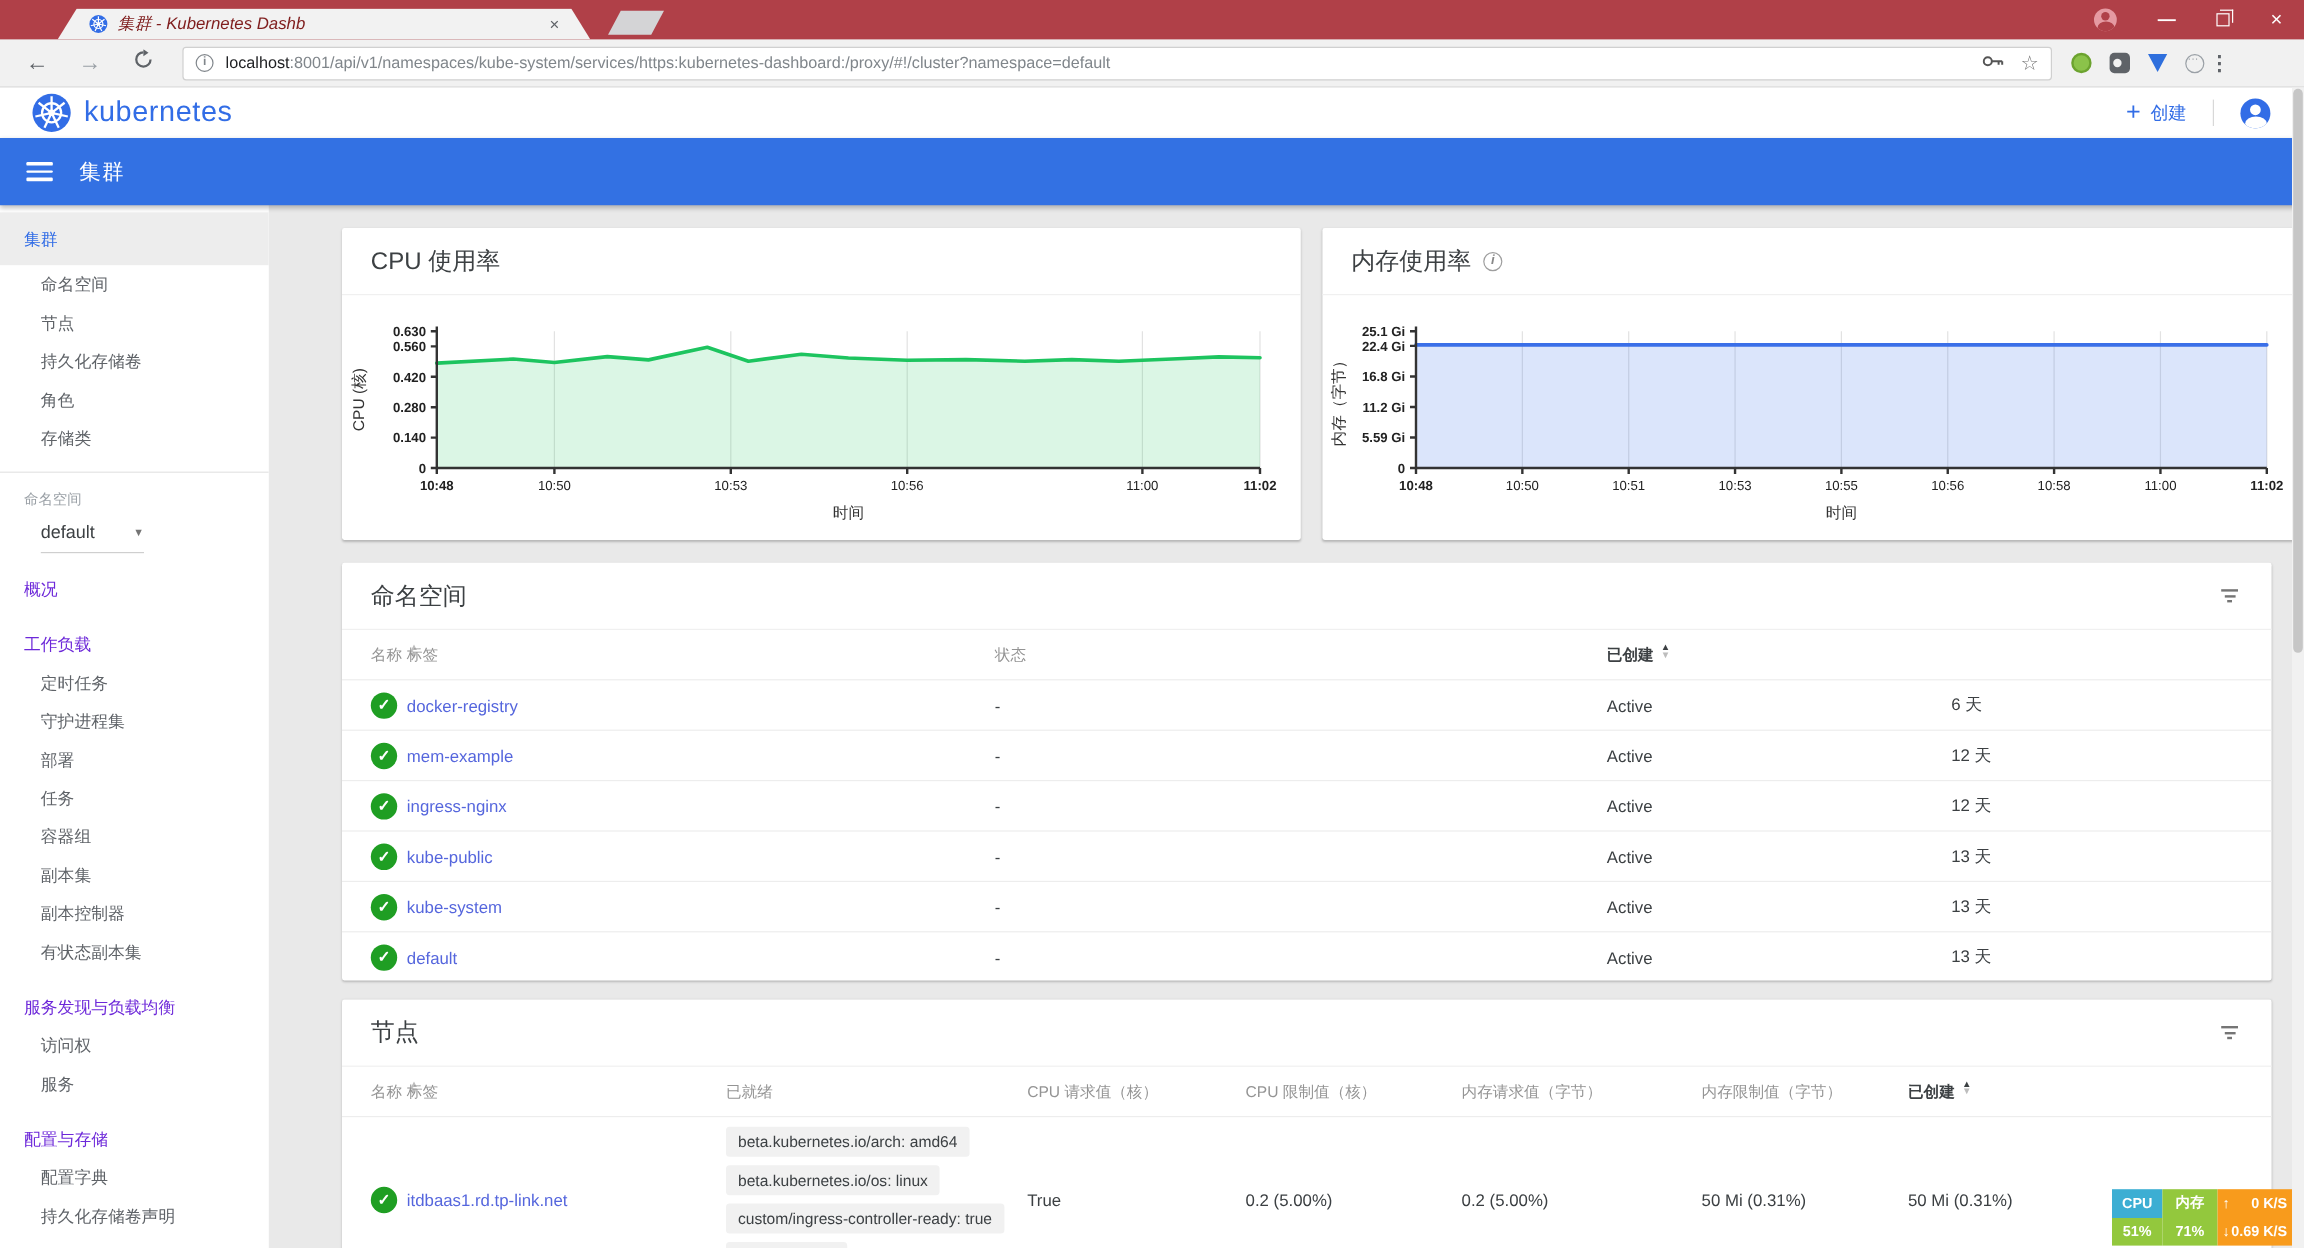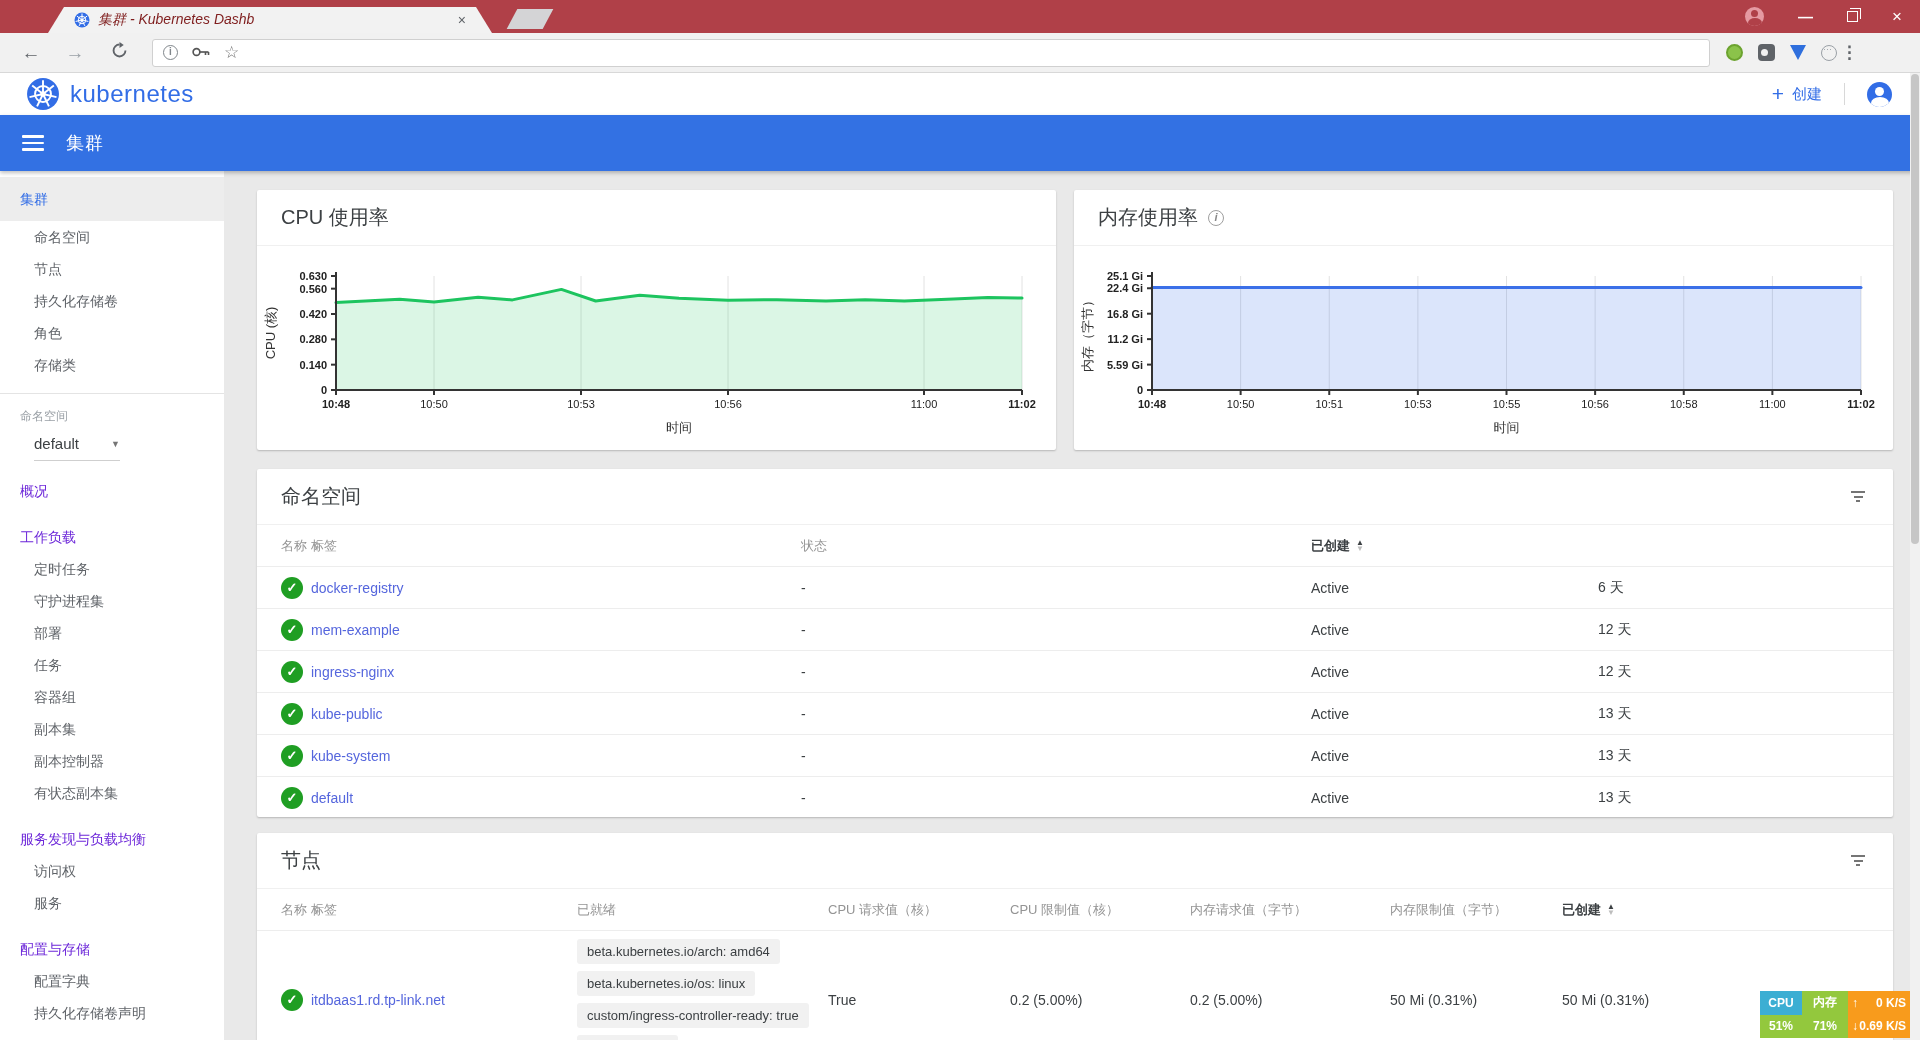--- a/index.html
+++ b/index.html
@@ -84,21 +84,21 @@
   .sb-item.ind { padding-left:34px; }
   .sb-item.section { color:#6d28d9; margin-top:14px; }
   .sb-item.active { background:#ededed; color:#326de6; height:44px; line-height:44px; margin-top:0; }
   .sb-divider { height:1px; background:#e4e4e4; margin:12px 0; }
   .ns-label { font-size:12px; color:#9aa0a6; padding-left:20px; margin:14px 0 10px; }
   .ns-select { margin-left:34px; width:86px; border-bottom:1px solid #cfcfcf; padding-bottom:8px;
     display:flex; align-items:center; justify-content:space-between; cursor:pointer; margin-bottom:10px; }
   .ns-select .val { font-size:15px; color:#3c4043; }
   .ns-select .arr { font-size:9px; color:#757575; }
 
-  .content { flex:1; position:relative; overflow:hidden; }
+  .content { flex:1; position:relative; overflow:hidden;padding-left:28px; }
   .card { background:#fff; border-radius:2px; box-shadow:0 1px 2px rgba(0,0,0,.22); }
   .chartrow { display:flex; gap:18px; margin:19px 27px 0 33px; }
   .chart-card { height:260px; }
   .chart-card.cpu { width:799px; }
   .chart-card.mem { width:819px; }
   .card-head { height:56px; display:flex; align-items:center; padding:0 24px; border-bottom:1px solid #f0f0f0; }
   .card-title { font-size:20px; color:#3c4043; font-weight:400; }
   .info-badge { width:16px; height:16px; border:1.5px solid #9e9e9e; border-radius:50%; color:#888;
     font-size:11px; line-height:13px; text-align:center; margin-left:10px; font-style:italic; font-weight:700; }
   .filter-ic { margin-left:auto; cursor:pointer; padding:4px; }
@@ -106,21 +106,21 @@
   .filter-ic i:nth-child(1){ width:14px; } .filter-ic i:nth-child(2){ width:9px; } .filter-ic i:nth-child(3){ width:4px; }
 
   .table-card { margin:19px 27px 0 33px; }
   .ns-card { height:348px; }
   .node-card { height:360px; margin-top:16px; }
   .thead { display:grid; align-items:center; height:41px; padding:0 24px; }
   .trow { display:grid; align-items:center; border-top:1px solid #ededed; padding:0 24px; }
   .ns-grid { grid-template-columns:30px 490px 510px 287px 1fr; }
   .node-grid { grid-template-columns:30px 266px 251px 182px 180px 200px 172px 1fr; }
   .ns-grid.trow { height:42px; }
-  .th { font-size:13px; color:#949494; display:flex; align-items:center; gap:6px; white-space:nowrap; }
+  .th { font-size:13px; color:#949494; display:flex; align-items:flex-start; gap:6px; white-space:nowrap; }
   .th.sorted { color:#3c4043; font-weight:700; }
   .sortbox { display:flex; flex-direction:column; line-height:6px; font-size:8px; color:#bdbdbd; }
   .sortbox .on { color:#3c4043; }
   .cell { font-size:14px; color:#3c4043; white-space:nowrap; }
   .link { font-size:14px; color:#5566dd; text-decoration:none; cursor:pointer; }
   .okicon { width:22px; height:22px; border-radius:50%; background:#1f9e23; color:#fff; font-size:13px;
     line-height:22px; text-align:center; font-weight:700; }
   .chipstack { display:flex; flex-direction:column; gap:7px; align-items:flex-start; }
   .chip { background:#f1f1f1; border-radius:3px; font-size:13px; color:#3c4043; padding:5px 10px; white-space:nowrap; }
   .node-grid.trow { padding-top:8px; padding-bottom:8px; }
@@ -179,20 +179,21 @@
     <span class="nav-ic nav-back">←</span>
     <span class="nav-ic nav-fwd">→</span>
     <span class="nav-ic nav-reload">
       <svg width="17" height="17" viewBox="0 0 20 20">
         <path d="M10 3 a7 7 0 1 0 7 7" fill="none" stroke="#5f6368" stroke-width="2.2"></path>
         <polygon points="10,0 10,7 15,3.5" fill="#5f6368"></polygon>
       </svg>
     </span>
     <div class="omnibox">
       <span class="info-ic">i</span>
+      <span class="url"><span class="host">localhost</span><span class="rest">:8001/api/v1/namespaces/kube-system/services/https:kubernetes-dashboard:/proxy/#!/cluster?namespace=default</span></span>
       <span class="key-ic">
         <svg width="18" height="12" viewBox="0 0 24 14">
           <circle cx="6" cy="7" r="4.5" fill="none" stroke="#555" stroke-width="2.2"></circle>
           <line x1="10.5" y1="7" x2="22" y2="7" stroke="#555" stroke-width="2.2"></line>
           <line x1="18" y1="7" x2="18" y2="11" stroke="#555" stroke-width="2.2"></line>
           <line x1="22" y1="7" x2="22" y2="11" stroke="#555" stroke-width="2.2"></line>
         </svg>
       </span>
       <span class="star-ic">☆</span>
     </div>

